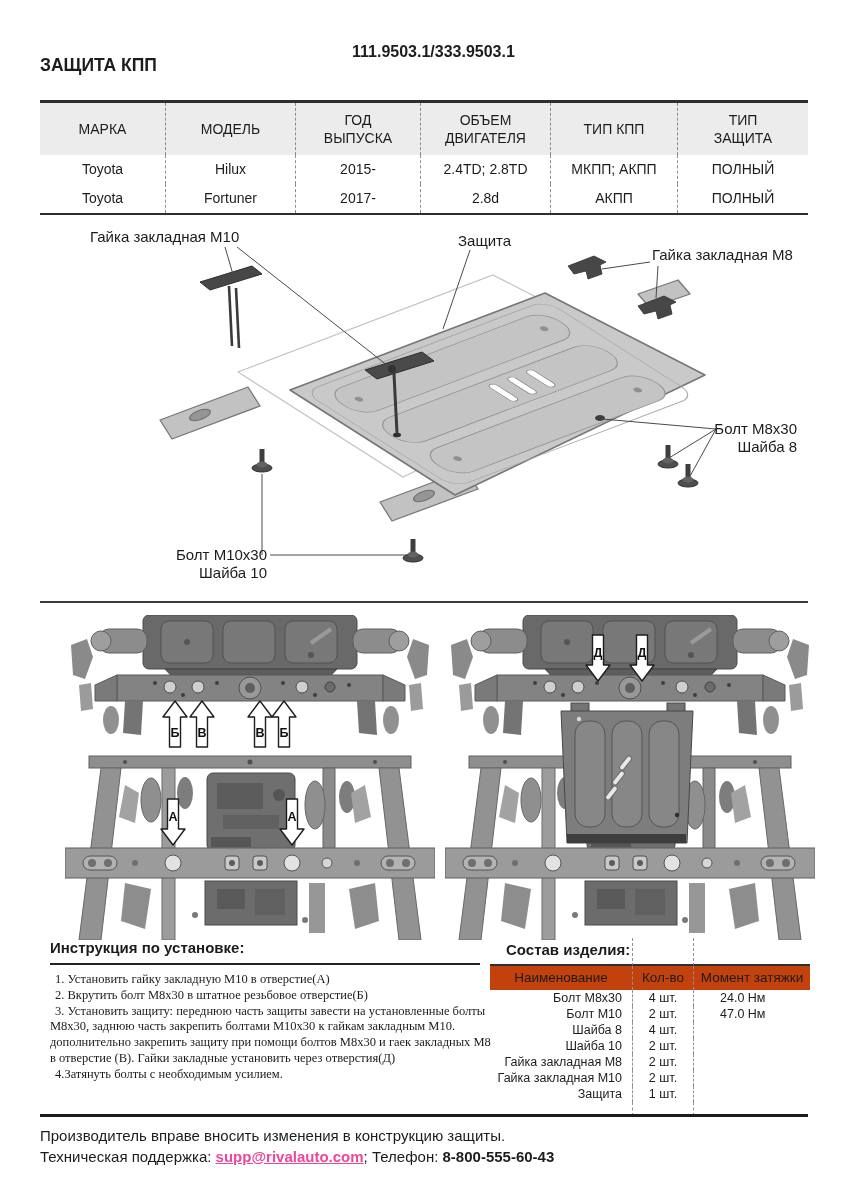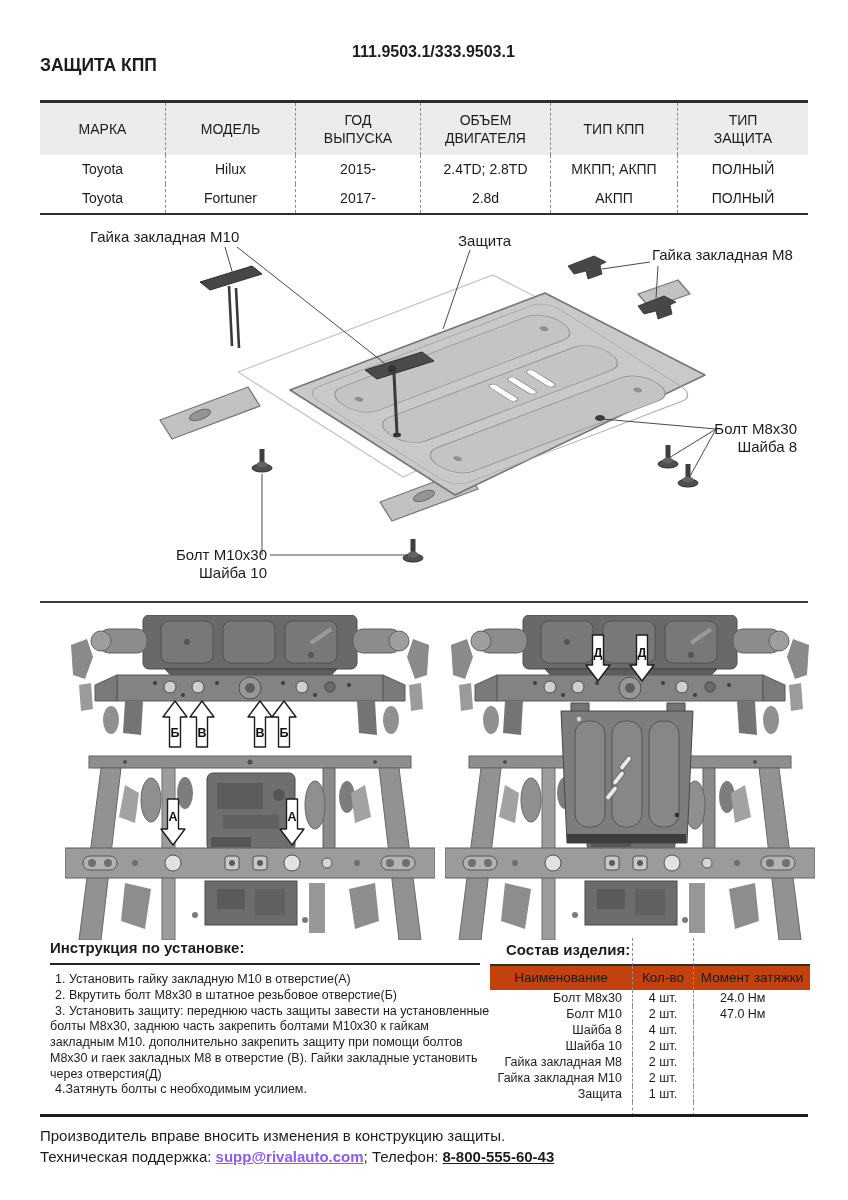--- a/index.html
+++ b/index.html
@@ -27,39 +27,39 @@
   .ph2{left:445px;top:615px;}
 
   svg text{font-family:"Liberation Sans",sans-serif;fill:#1c1c1c;}
   .lbl{font-size:15px;}
   .mark{font-size:12.5px;font-weight:bold;fill:#111;}
 
   
   .instr{left:40px;top:939px;width:444px;margin-left:10px;}
   .instr-title{font-size:15px;font-weight:bold;border-bottom:2px solid #222;padding-bottom:7px;width:430px;}
   .steps{margin-top:7px;font-size:12.5px;line-height:1.26;}
-  .steps p{margin:0;text-indent:5px;}
+  .steps p{margin:0;text-indent:5px;font-family:Liberation Serif, serif;}
 
   
   .parts{left:490px;top:938px;width:320px;display:grid;grid-template-columns:142px 61px 117px;font-size:12.5px;}
   .pc-dash{border-left:1px dashed #909090;}
   .p-title{font-size:15px;font-weight:bold;padding:3px 0 6px 16px;border-bottom:2px solid #2e2e2e;}
   .p-tpad{border-bottom:2px solid #2e2e2e;}
   .p-h{background:#c2410c;font-size:13.5px;text-align:center;padding:4px 0 5px 0;}
   .p-name{text-align:right;padding:1px 10px 1px 0;}
   .p-qty{text-align:center;padding:1px 0;}
   .p-tq{text-align:left;padding:1px 0 1px 26px;}
   .p-tail{height:14px;}
 
   
   .footer-rule{left:40px;top:1114px;width:768px;height:3px;background:#1b1b1b;}
   .f1{left:40px;top:1127px;font-size:15px;}
   .f2{left:40px;top:1148px;font-size:15px;}
-  .email{color:#8b5cf6;font-weight:bold;text-decoration:underline;text-align:center;}
-  .phone{font-weight:bold;text-decoration:underline;}
+  .email{color:#ec4899;font-weight:bold;text-decoration:underline;text-align:center;}
+  .phone{font-weight:bold;}
 </style>
 </head>
 <body>
 
 <div id="page">
 
   <div class="abs doc-line2">ЗАЩИТА КПП</div>
   <div class="abs part-num">111.9503.1/333.9503.1</div>
 
   <div class="abs fit">

